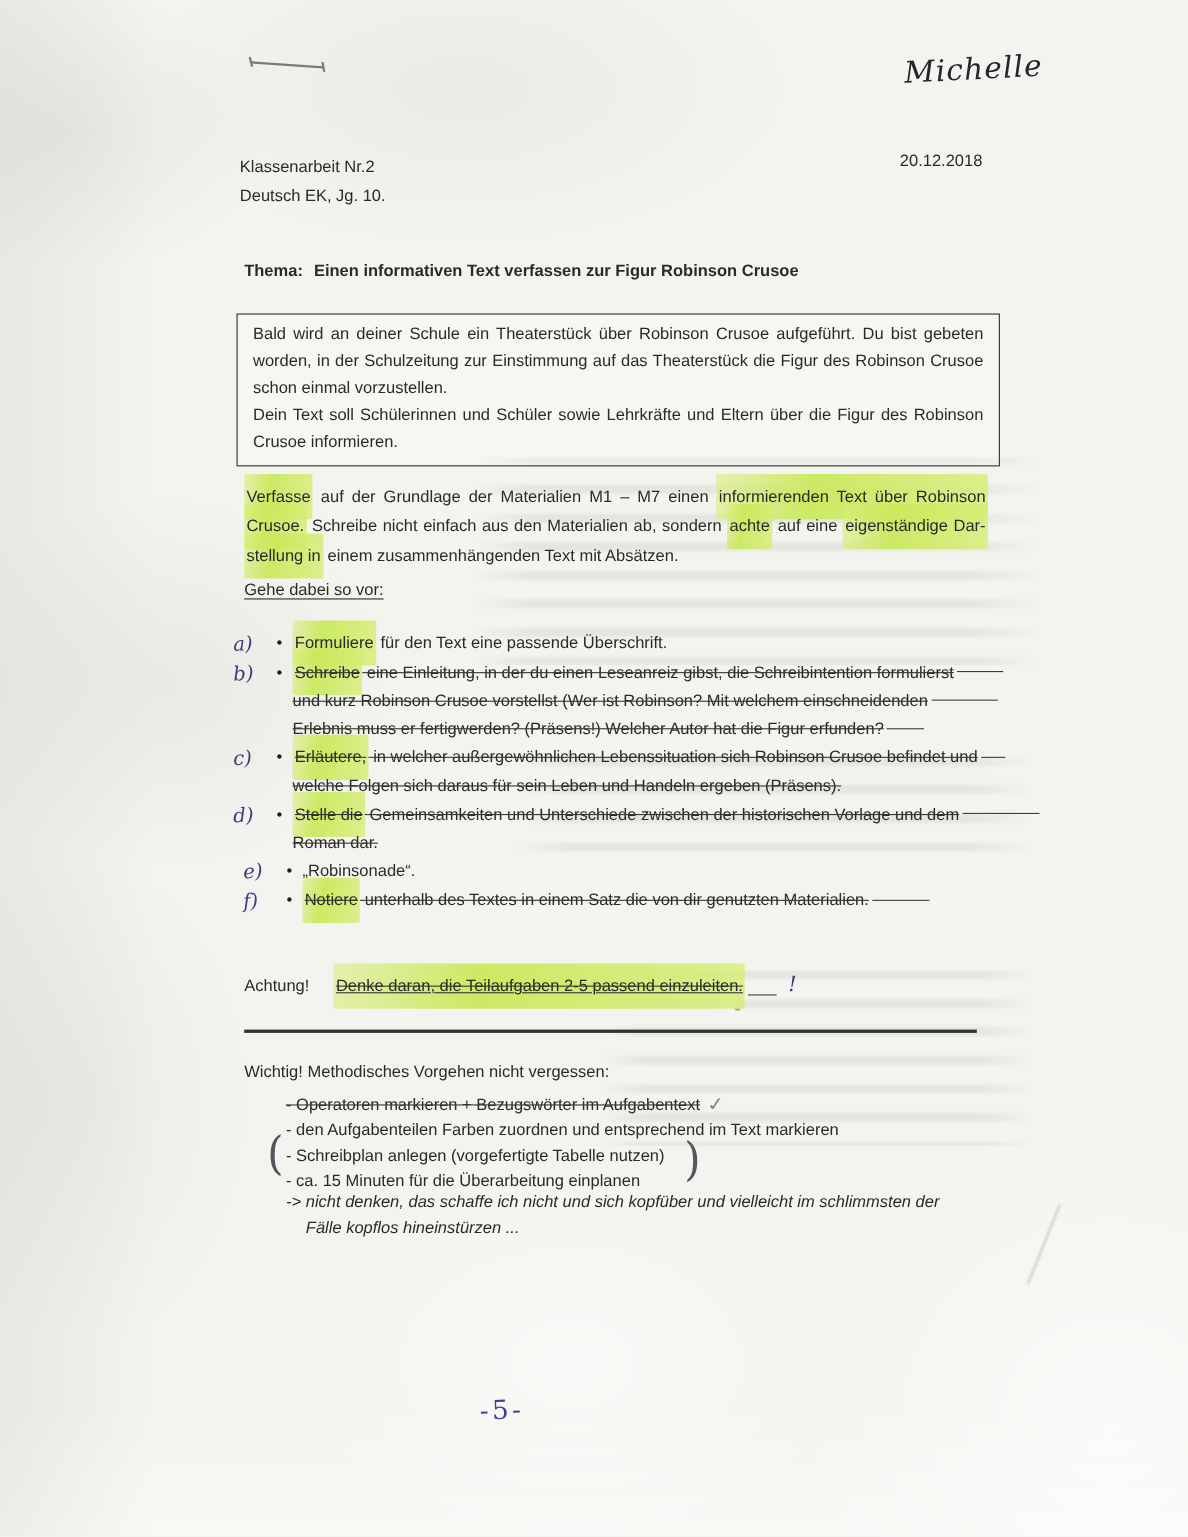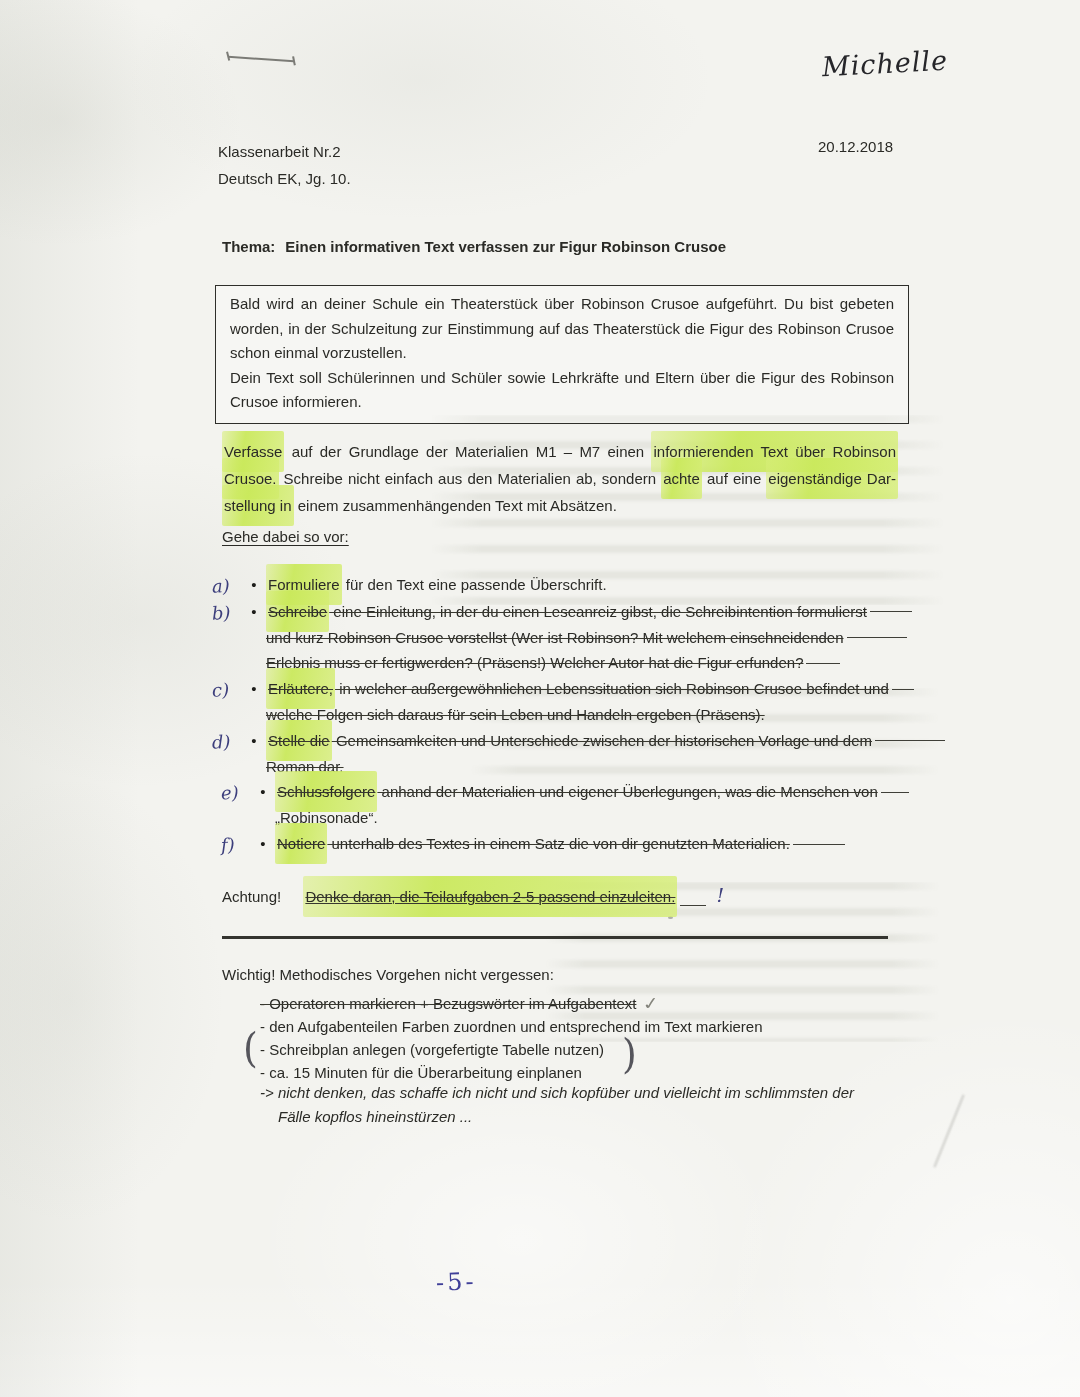--- a/index.html
+++ b/index.html
@@ -144,21 +144,20 @@
       <div class="content">
         <div><span class="strike"><span class="hl">Stelle die</span><span> Gemeinsamkeiten und Unterschiede zwischen der historischen Vorlage und dem</span></span><span class="tail" style="width:70px;"></span></div>
         <div><span class="strike">Roman dar.</span></div>
       </div>
     </div>
 
     <div class="step">
       <span class="letter hw" style="padding-left:9px;">e)</span>
       <span class="bullet">•</span>
       <div class="content">
-        <div><span class="strike"><span class="hl">Schlussfolgere</span><span> anhand der Materialien und eigener Überlegungen, was die Menschen von</span></span><span class="tail" style="width:28px;"></span></div>
         <div><span>„Robinsonade“.</span></div>
       </div>
     </div>
 
     <div class="step">
       <span class="letter hw" style="padding-left:9px;">f)</span>
       <span class="bullet">•</span>
       <div class="content">
           <div><span class="strike"><span class="hl">Notiere</span><span> unterhalb des Textes in einem Satz die von dir genutzten Materialien.</span></span><span class="tail" style="width:52px;"></span></div>
         </div>

